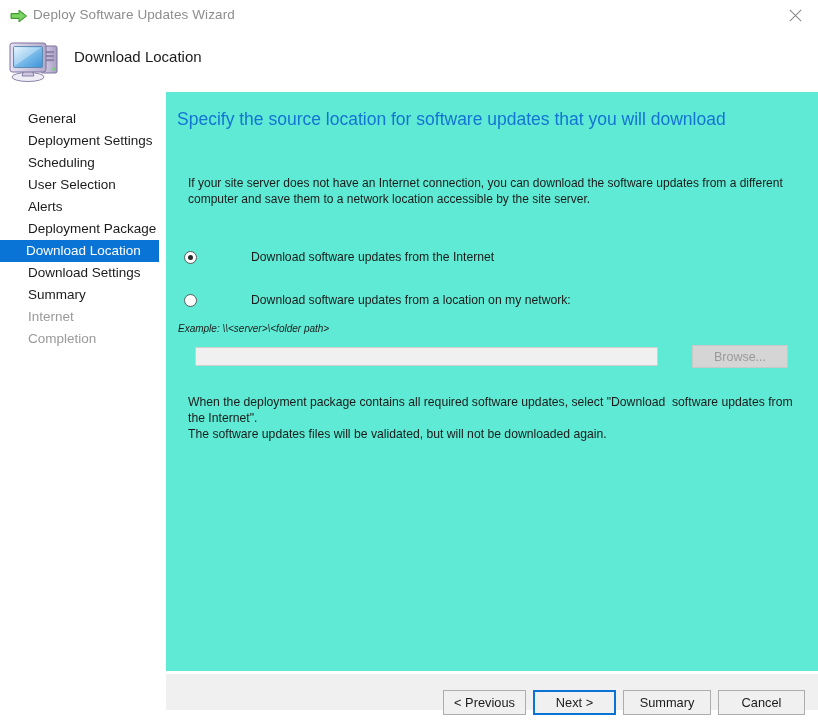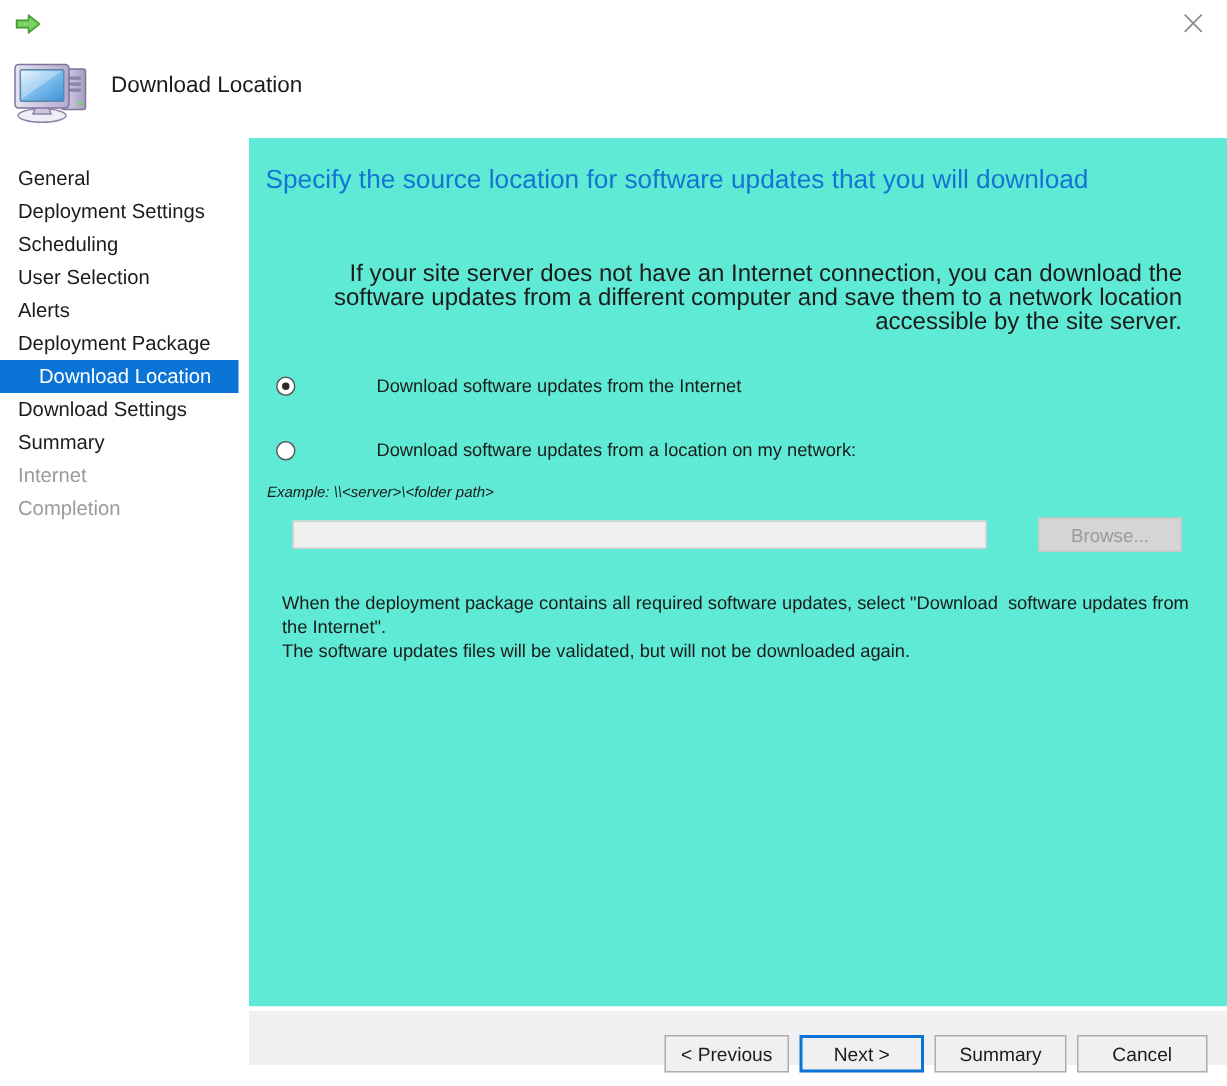--- a/index.html
+++ b/index.html
@@ -82,21 +82,21 @@
     height: 632px;
     background: #ffffff;
     padding-top: 16px;
     box-sizing: border-box;
   }
   .nav-item {
     height: 22px;
     line-height: 22px;
     font-size: 13.5px;
     color: #1b1b1b;
-    padding-left: 12px;
+    padding-left: 28px;
     white-space: nowrap;
     cursor: default;
     box-sizing: border-box;
   }
   .nav-item.sub { padding-left: 26px; }
   .nav-item.selected {
     background: #0a74d6;
     color: #ffffff;
     width: 159px;
   }
@@ -114,24 +114,23 @@
     position: absolute;
     left: 11px; top: 17px;
     font-size: 17.5px;
     color: #1474d4;
     white-space: nowrap;
   }
   #intro-text {
     position: absolute;
     left: 22px; top: 83px;
     width: 600px;
-    font-size: 16px;
+    font-size: 12px;
     line-height: 16px;
     color: #1b1b1b;
-    text-align: right;
   }
 
   .radio-row {
     position: absolute;
     left: 18px;
     display: flex;
     align-items: flex-start;
     cursor: default;
     gap: 45px;
   }
@@ -248,20 +247,21 @@
 
 <div id="window">
 
   <div id="titlebar">
     <div id="title-arrow-icon">
       <svg width="18" height="16" viewBox="0 0 18 16">
         <path d="M1 5.5 H9 V2 L16.5 8 L9 14 V10.5 H1 Z" fill="#5fc24a" stroke="#3f9a2e" stroke-width="1" stroke-linejoin="round"></path>
         <path d="M2 6.4 H9.6 V4 L15 8 L9.6 12 V9.6 H2 Z" fill="#84d96d" opacity="0.75"></path>
       </svg>
     </div>
+    <div id="titlebar-text">Deploy Software Updates Wizard</div>
     <div id="close-button">
       <svg width="13" height="13" viewBox="0 0 13 13">
         <path d="M0.8 0.8 L12.2 12.2 M12.2 0.8 L0.8 12.2" stroke="#8a8a8a" stroke-width="1.1" fill="none"></path>
       </svg>
     </div>
   </div>
 
   <div id="header">
     <div id="header-computer-icon">
       <svg width="54" height="48" viewBox="0 0 54 48">

